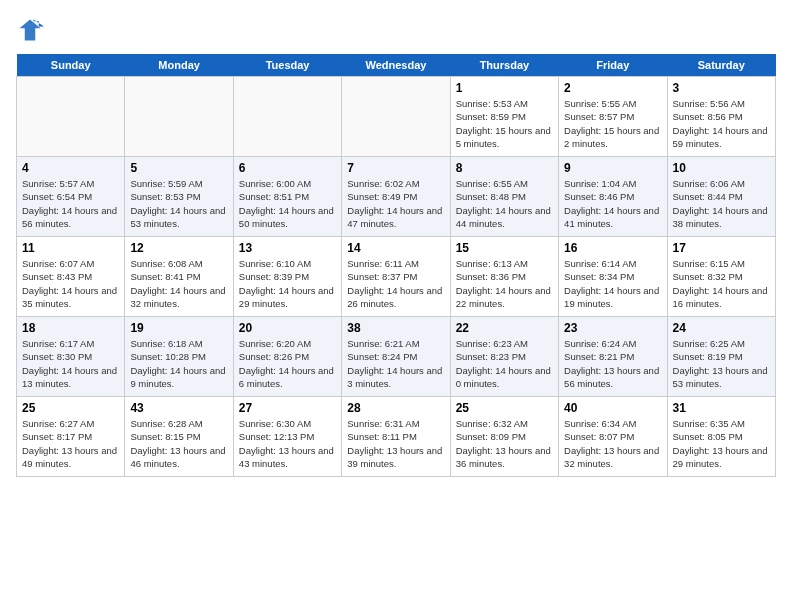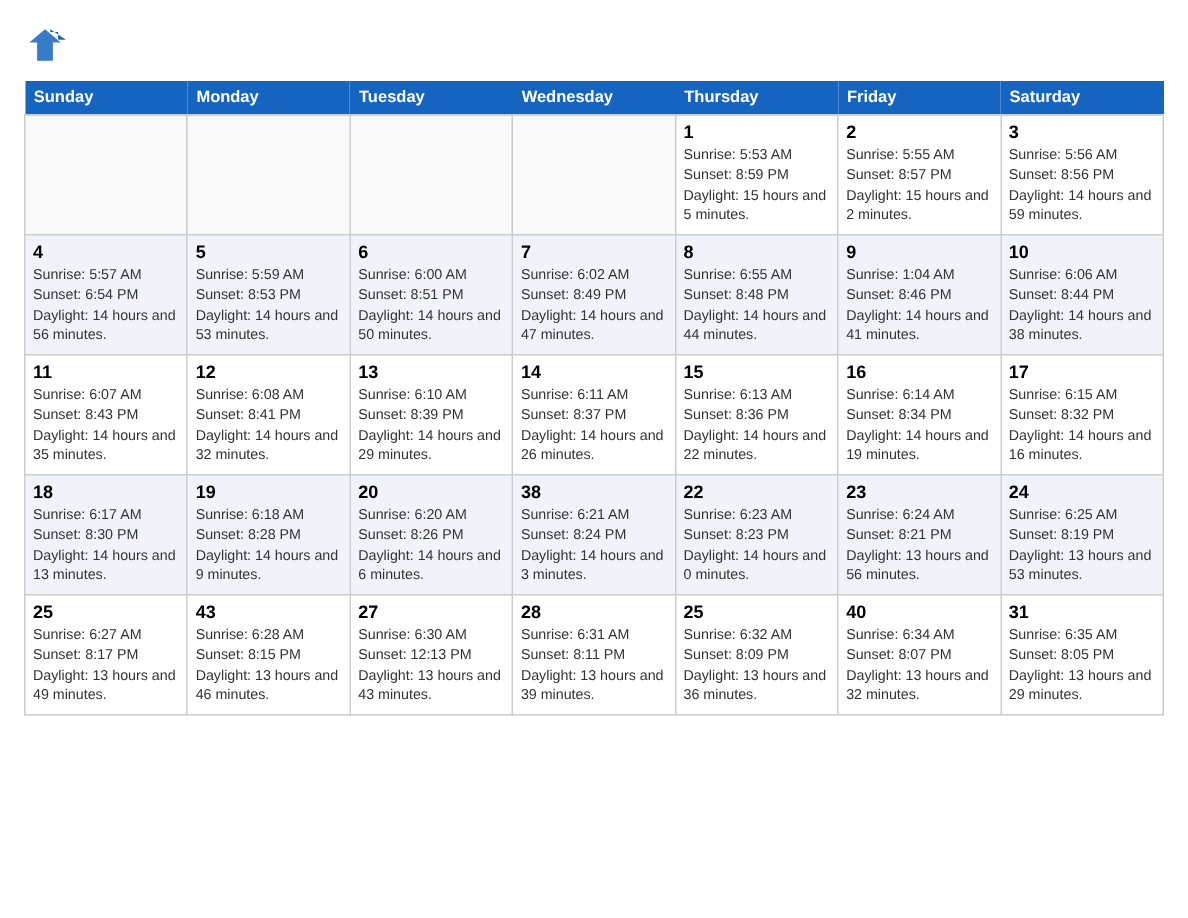--- a/index.html
+++ b/index.html
@@ -47,21 +47,21 @@
       color: #555;
     }
     table {
       width: 100%;
       border-collapse: collapse;
       font-size: 10.5px;
     }
     thead tr th {
       background: #1565c0;
       color: #fff;
-      text-align: left;
+      text-align: center;
       padding: 5px 6px;
       font-weight: bold;
       font-size: 11px;
     }
     tbody tr td {
       border: 1px solid #ccc;
       vertical-align: top;
       padding: 4px 5px;
       width: calc(100% / 7);
       height: 80px;
@@ -254,21 +254,21 @@
         <td>
           <span class="day-num">18</span>
           <div class="day-info">Sunrise: 6:17 AM
 Sunset: 8:30 PM
 Daylight: 14 hours
 and 13 minutes.</div>
         </td>
         <td>
           <span class="day-num">19</span>
           <div class="day-info">Sunrise: 6:18 AM
-Sunset: 8:28 PM
+Sunset: 10:28 PM
 Daylight: 14 hours
 and 9 minutes.</div>
         </td>
         <td>
           <span class="day-num">20</span>
           <div class="day-info">Sunrise: 6:20 AM
 Sunset: 8:26 PM
 Daylight: 14 hours
 and 6 minutes.</div>
         </td>

